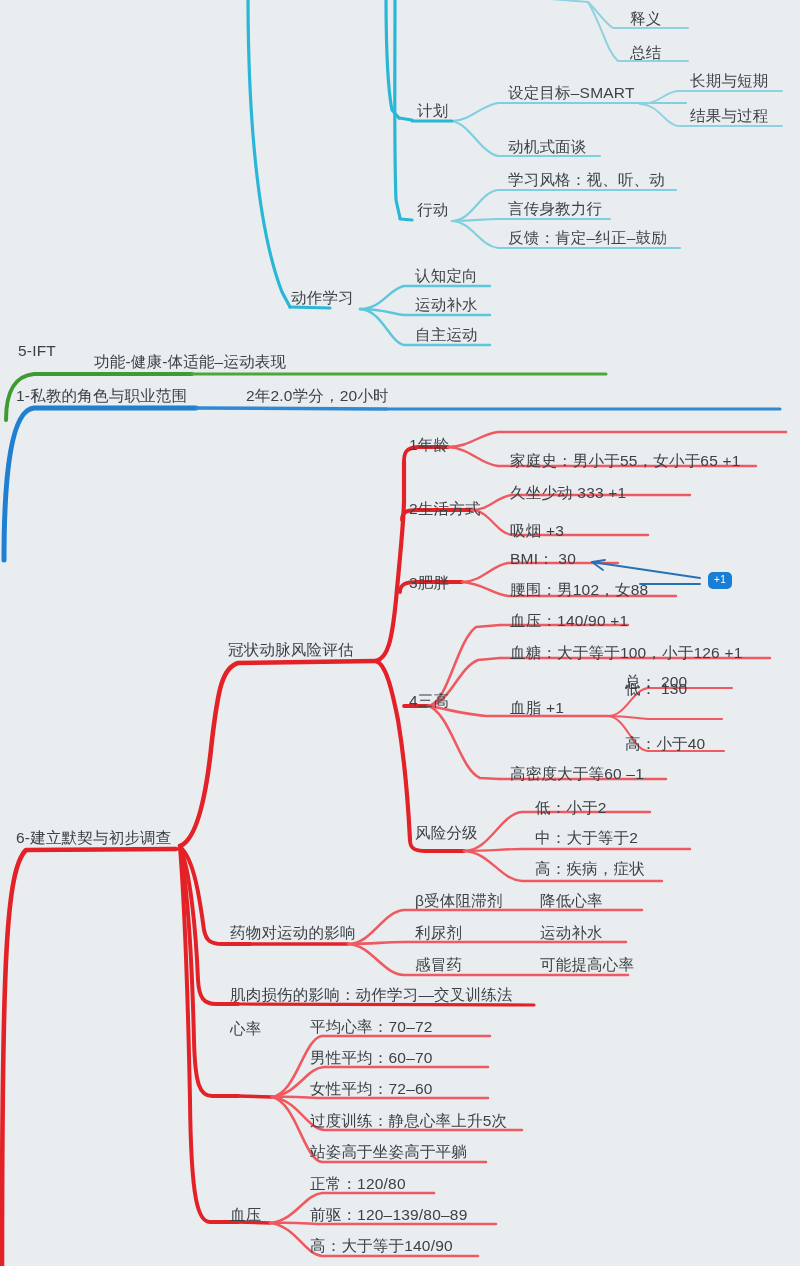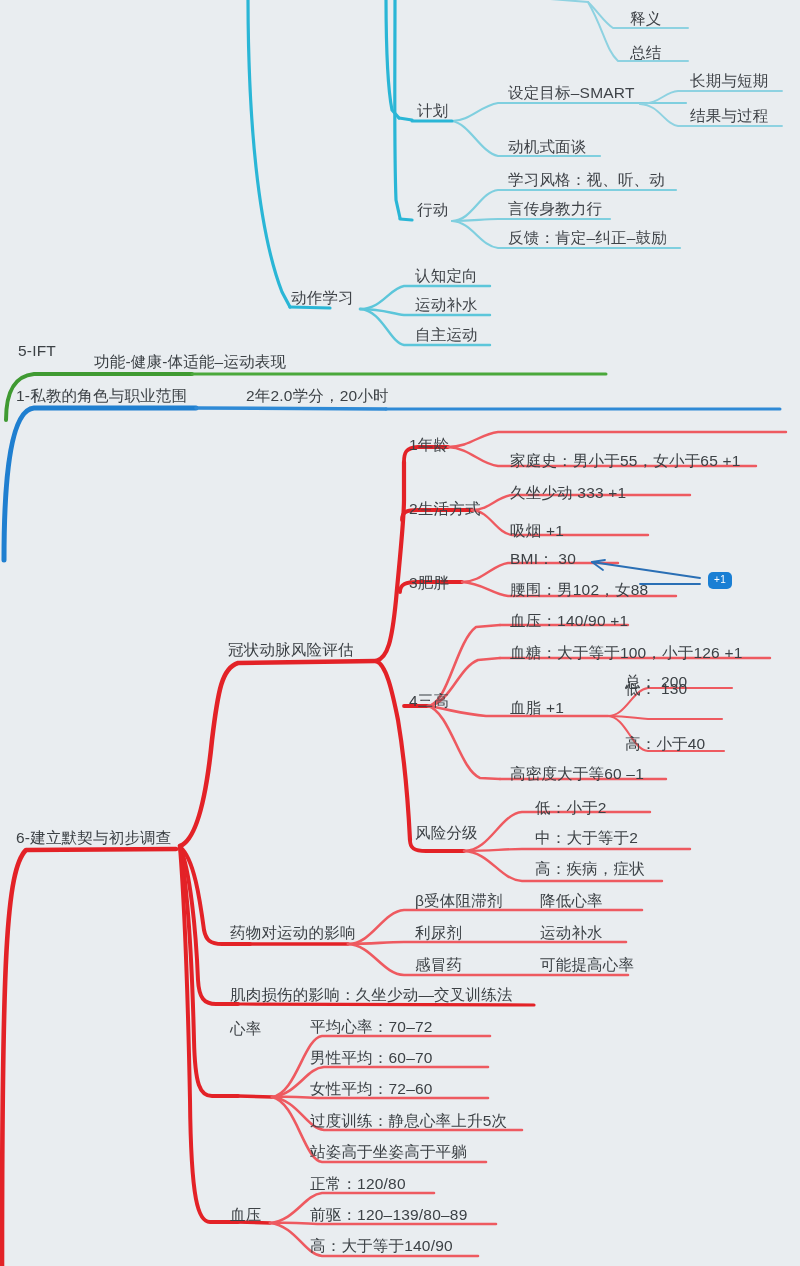--- a/index.html
+++ b/index.html
@@ -166,21 +166,21 @@
 
 <div class="node" style="left:16px;top:845px">6-建立默契与初步调查</div>
 
 <div class="node" style="left:228px;top:657px">冠状动脉风险评估</div>
 
 <div class="node" style="left:409px;top:452px">1年龄</div>
 <div class="node" style="left:510px;top:468px">家庭史：男小于55，女小于65   +1</div>
 
 <div class="node" style="left:409px;top:516px">2生活方式</div>
 <div class="node" style="left:510px;top:500px">久坐少动 333    +1</div>
-<div class="node" style="left:510px;top:538px">吸烟     +1</div>
+<div class="node" style="left:510px;top:538px">吸烟     +3</div>
 
 <div class="node" style="left:409px;top:590px">3肥胖</div>
 <div class="node" style="left:510px;top:566px">BMI： 30</div>
 <div class="node" style="left:510px;top:597px">腰围：男102，女88</div>
 
 <div class="node" style="left:409px;top:708px">4三高</div>
 <div class="node" style="left:510px;top:628px">血压：140/90   +1</div>
 <div class="node" style="left:510px;top:660px">血糖：大于等于100，小于126    +1</div>
 <div class="node" style="left:510px;top:715px">血脂  +1</div>
 <div class="node" style="left:510px;top:781px">高密度大于等60   –1</div>
@@ -194,21 +194,21 @@
 <div class="node" style="left:535px;top:876px">高：疾病，症状</div>
 
 <div class="node" style="left:230px;top:940px">药物对运动的影响</div>
 <div class="node" style="left:415px;top:908px">β受体阻滞剂</div>
 <div class="node" style="left:540px;top:908px">降低心率</div>
 <div class="node" style="left:415px;top:940px">利尿剂</div>
 <div class="node" style="left:540px;top:940px">运动补水</div>
 <div class="node" style="left:415px;top:972px">感冒药</div>
 <div class="node" style="left:540px;top:972px">可能提高心率</div>
 
-<div class="node" style="left:230px;top:1002px">肌肉损伤的影响：久坐少动—交叉训练法</div>
+<div class="node" style="left:230px;top:1002px">肌肉损伤的影响：动作学习—交叉训练法</div>
 
 <div class="node" style="left:230px;top:1036px">心率</div>
 <div class="node" style="left:310px;top:1034px">平均心率：70–72</div>
 <div class="node" style="left:310px;top:1065px">男性平均：60–70</div>
 <div class="node" style="left:310px;top:1096px">女性平均：72–60</div>
 <div class="node" style="left:310px;top:1128px">过度训练：静息心率上升5次</div>
 <div class="node" style="left:310px;top:1159px">站姿高于坐姿高于平躺</div>
 
 <div class="node" style="left:230px;top:1222px">血压</div>
 <div class="node" style="left:310px;top:1191px">正常：120/80</div>

